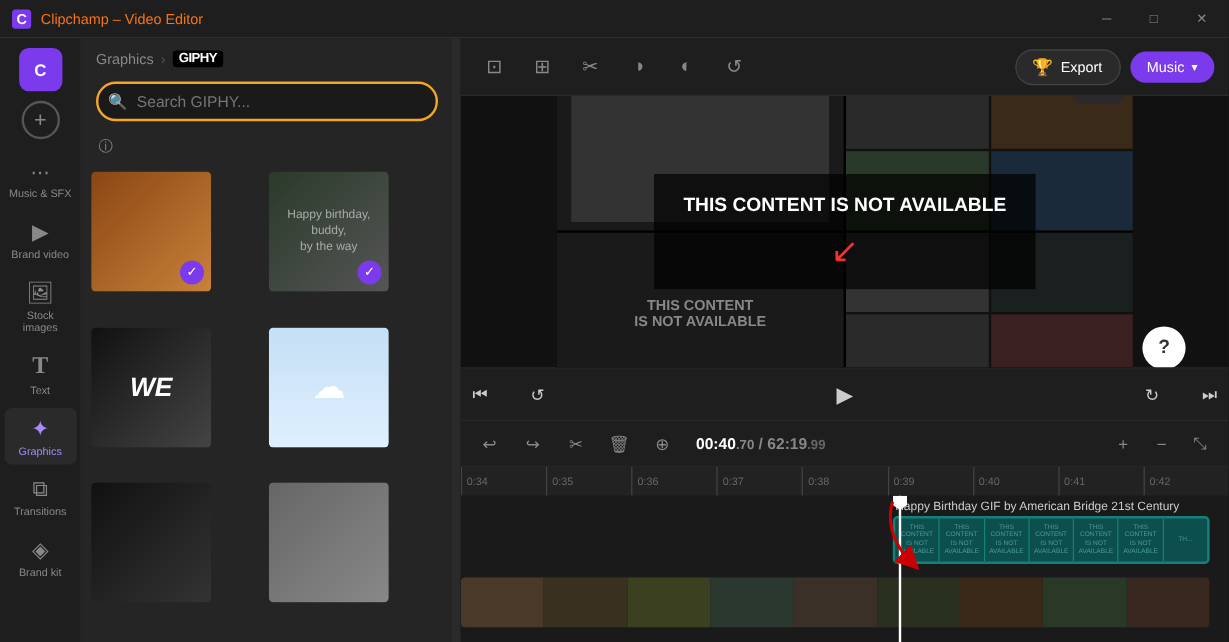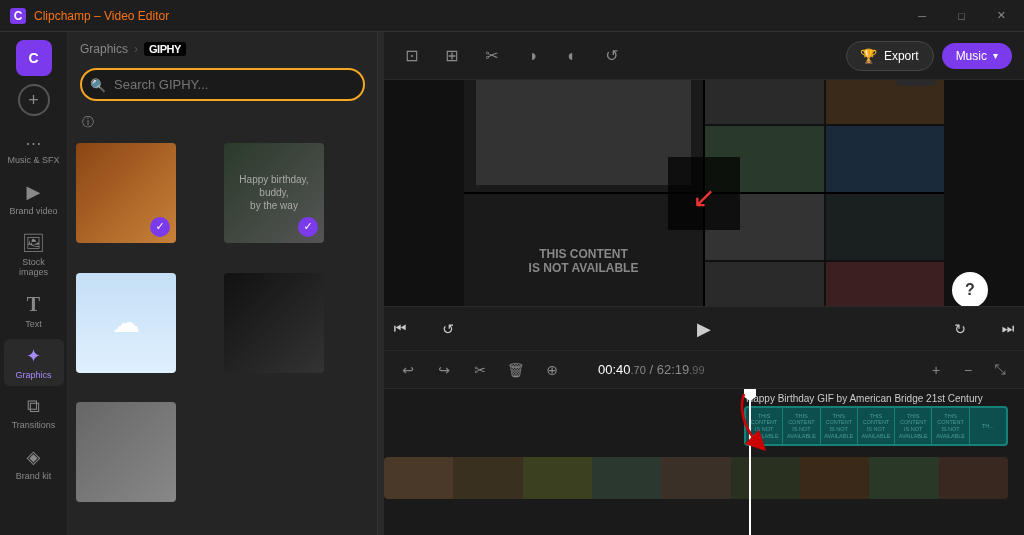--- a/index.html
+++ b/index.html
@@ -63,21 +63,21 @@
 
     
     .playback { height: 44px; background: #1e1e1e; display: flex; align-items: center; justify-content: center; gap: 16px; border-top: 1px solid #2a2a2a; flex-shrink: 0; }
     .play-btn { width: 32px; height: 32px; display: flex; align-items: center; justify-content: center; color: #ccc; font-size: 14px; cursor: pointer; }
     .play-btn.main { width: 36px; height: 36px; font-size: 18px; }
 
     
     .timeline { height: 185px; background: #1a1a1a; border-top: 1px solid #2a2a2a; flex-shrink: 0; display: flex; flex-direction: column; }
     .timeline-toolbar { height: 38px; background: #1e1e1e; display: flex; align-items: center; padding: 0 10px; gap: 8px; border-bottom: 1px solid #2a2a2a; flex-shrink: 0; }
     .tl-btn { width: 28px; height: 28px; display: flex; align-items: center; justify-content: center; border-radius: 5px; cursor: pointer; color: #888; font-size: 14px; }
-    .tl-time { font-size: 13px; color: #ccc; margin: 0 24px; }
+    .tl-time { font-size: 13px; color: #ccc; margin: 0 6px; font-weight: bold; }
     .tl-right { margin-left: auto; display: flex; align-items: center; gap: 4px; }
 
     .timeline-ruler { height: 24px; background: #222; display: flex; align-items: center; padding: 0; overflow: hidden; flex-shrink: 0; position: relative; }
 
     .timeline-tracks { flex: 1; position: relative; overflow: hidden; }
 
     
     .resize-panel { width: 6px; background: #2a2a2a; cursor: col-resize; flex-shrink: 0; }
 
     
@@ -167,20 +167,25 @@
         <div style="width:100%;height:100%;background:linear-gradient(135deg,#8B4513,#c8823a);display:flex;align-items:center;justify-content:center;"></div>
         <div class="gif-check">✓</div>
       </div>
       <div class="panel-gif gif-color-2" style="position:relative;height:100px;">
         <div style="width:100%;height:100%;background:linear-gradient(135deg,#2a3a2a,#555);display:flex;align-items:center;justify-content:center;">
           <span style="color:#aaa;font-size:10px;text-align:center;line-height:1.3;">Happy birthday, buddy,<br>by the way</span>
         </div>
         <div class="gif-check">✓</div>
       </div>
 
+      <div class="panel-gif" style="position:relative;height:100px;background:#222;">
+        <div style="width:100%;height:100%;background:linear-gradient(135deg,#111,#444);display:flex;align-items:center;justify-content:center;">
+          <span style="color:#fff;font-size:22px;font-weight:900;font-style:italic;">WE</span>
+        </div>
+      </div>
       <div class="panel-gif" style="position:relative;height:100px;background:#b0c8e0;">
         <div style="width:100%;height:100%;background:linear-gradient(180deg,#c5dff5,#dff0ff);display:flex;align-items:center;justify-content:center;">
           <span style="font-size:28px;">☁</span>
         </div>
       </div>
 
       <div class="panel-gif" style="position:relative;height:100px;background:#1a1a1a;">
         <div style="width:100%;height:100%;background:linear-gradient(135deg,#111,#333);display:flex;align-items:center;justify-content:center;">
         </div>
       </div>
@@ -234,20 +239,22 @@
             <div style="background:#111;display:grid;grid-template-columns:1fr 1fr;gap:2px;">
               <div style="background:#333;"></div>
               <div style="background:#1a2020;"></div>
               <div style="background:#2a2a2a;"></div>
               <div style="background:#3a2020;"></div>
             </div>
           </div>
 
           <div style="position:absolute;inset:0;display:flex;align-items:center;justify-content:center;pointer-events:none;">
             <div style="background:rgba(0,0,0,0.7);padding:16px 24px;text-align:center;">
+              <div style="color:#fff;font-size:16px;font-weight:900;line-height:1.4;">THIS CONTENT
+IS NOT AVAILABLE</div>
               <div style="color:#e33;font-size:28px;margin-top:8px;">↙</div>
             </div>
           </div>
         </div>
         <div class="preview-aspect">21:9</div>
         <div class="preview-help" style="position:absolute;right:-44px;bottom:20px;width:36px;height:36px;background:#fff;border-radius:50%;display:flex;align-items:center;justify-content:center;font-size:16px;color:#333;font-weight:bold;cursor:pointer;">?</div>
       </div>
     </div>
 
     <div class="playback">
@@ -271,20 +278,33 @@
           <span style="color:#888;"> / </span>
           <span style="color:#888;">62:19</span><span style="color:#666;font-size:11px;">.99</span>
         </div>
         <div class="tl-right">
           <div class="tl-btn">+</div>
           <div class="tl-btn">−</div>
           <div class="tl-btn">⤡</div>
         </div>
       </div>
 
+      <div class="timeline-ruler">
+        <div style="display:flex;width:100%;height:100%;">
+          <div style="flex:1;border-left:1px solid #444;height:100%;display:flex;align-items:center;padding-left:4px;font-size:9px;color:#666;">0:34</div>
+          <div style="flex:1;border-left:1px solid #444;height:100%;display:flex;align-items:center;padding-left:4px;font-size:9px;color:#666;">0:35</div>
+          <div style="flex:1;border-left:1px solid #444;height:100%;display:flex;align-items:center;padding-left:4px;font-size:9px;color:#666;">0:36</div>
+          <div style="flex:1;border-left:1px solid #444;height:100%;display:flex;align-items:center;padding-left:4px;font-size:9px;color:#666;">0:37</div>
+          <div style="flex:1;border-left:1px solid #444;height:100%;display:flex;align-items:center;padding-left:4px;font-size:9px;color:#666;">0:38</div>
+          <div style="flex:1;border-left:1px solid #444;height:100%;display:flex;align-items:center;padding-left:4px;font-size:9px;color:#666;">0:39</div>
+          <div style="flex:1;border-left:1px solid #444;height:100%;display:flex;align-items:center;padding-left:4px;font-size:9px;color:#666;">0:40</div>
+          <div style="flex:1;border-left:1px solid #444;height:100%;display:flex;align-items:center;padding-left:4px;font-size:9px;color:#666;">0:41</div>
+          <div style="flex:1;border-left:1px solid #444;height:100%;display:flex;align-items:center;padding-left:4px;font-size:9px;color:#666;">0:42</div>
+        </div>
+      </div>
 
       <div class="timeline-tracks" style="position:relative;flex:1;overflow:hidden;">
 
         <div style="position:absolute;top:4px;left:360px;right:16px;z-index:5;">
           <div style="font-size:10px;color:#ccc;white-space:nowrap;margin-bottom:2px;padding-left:2px;">Happy Birthday GIF by American Bridge 21st Century</div>
           <div style="height:40px;background:#0d4f4f;border:2px solid #14827a;border-radius:4px;display:flex;overflow:hidden;">
             <div style="flex:1;border-right:1px solid #14827a;display:flex;flex-direction:column;align-items:center;justify-content:center;padding:2px;">
               <span style="font-size:5.5px;color:#4a9999;text-align:center;line-height:1.2;">THIS CONTENT<br>IS NOT AVAILABLE</span>
             </div>
             <div style="flex:1;border-right:1px solid #14827a;display:flex;flex-direction:column;align-items:center;justify-content:center;padding:2px;">

